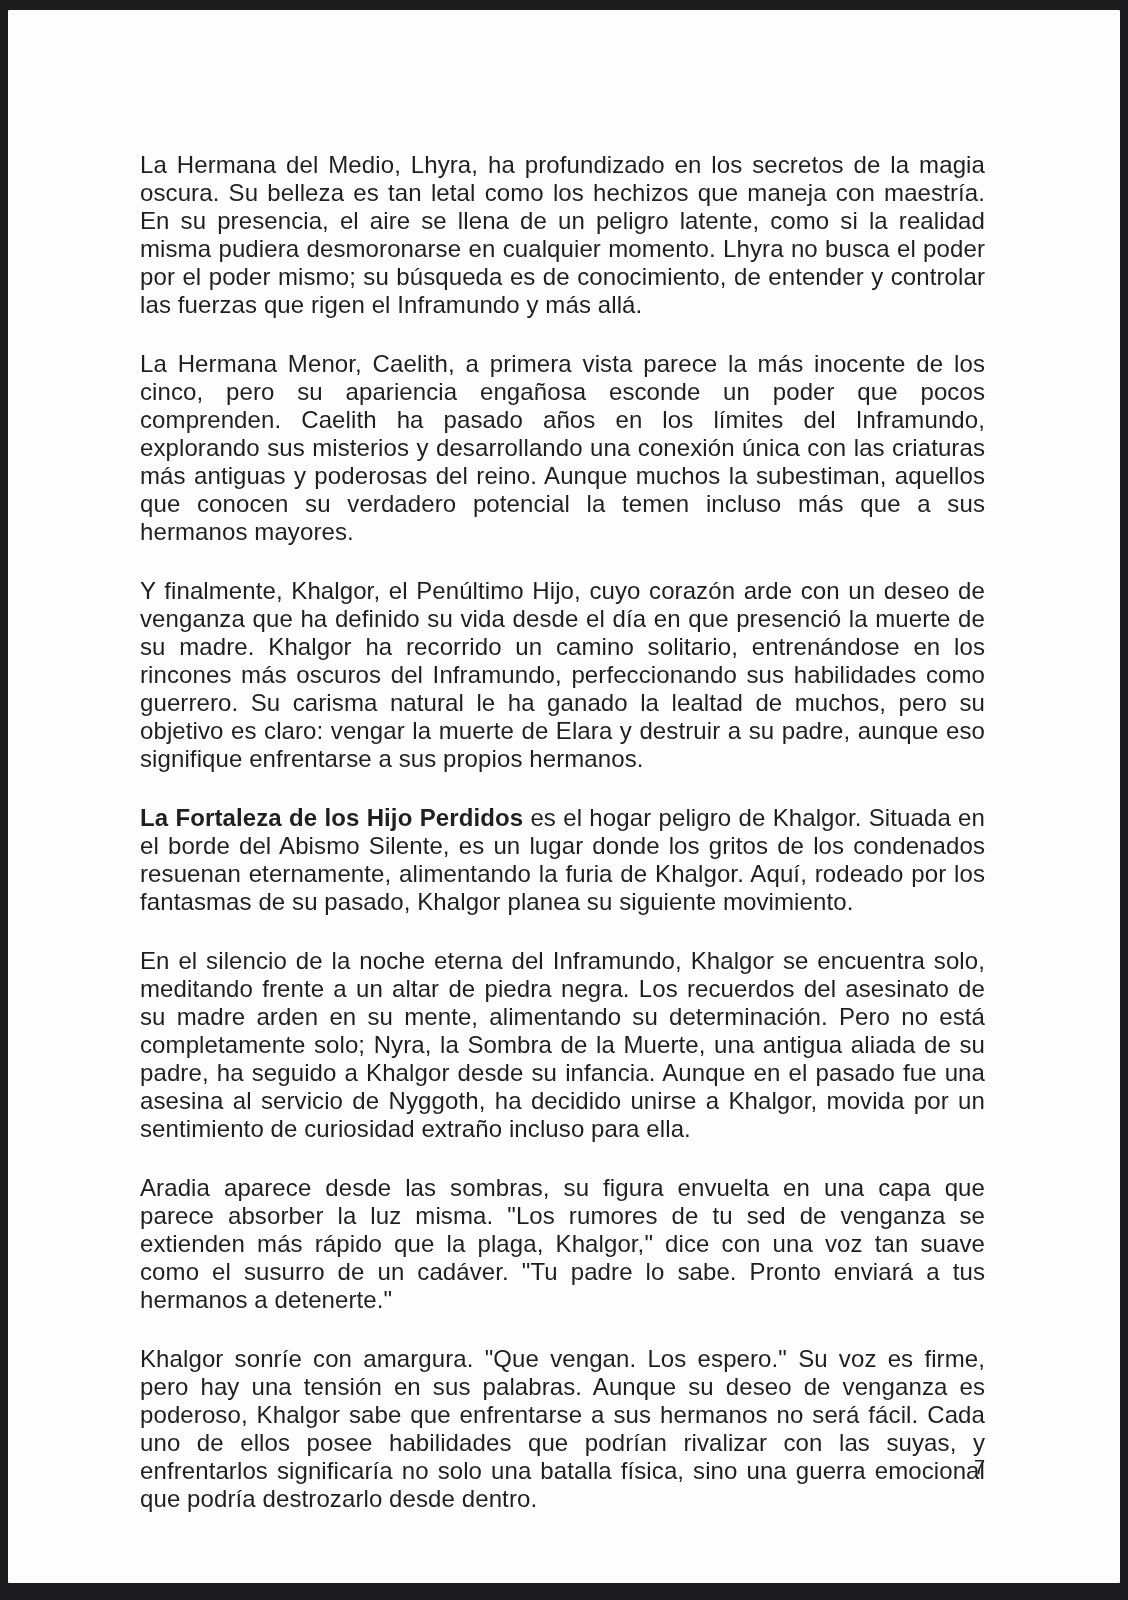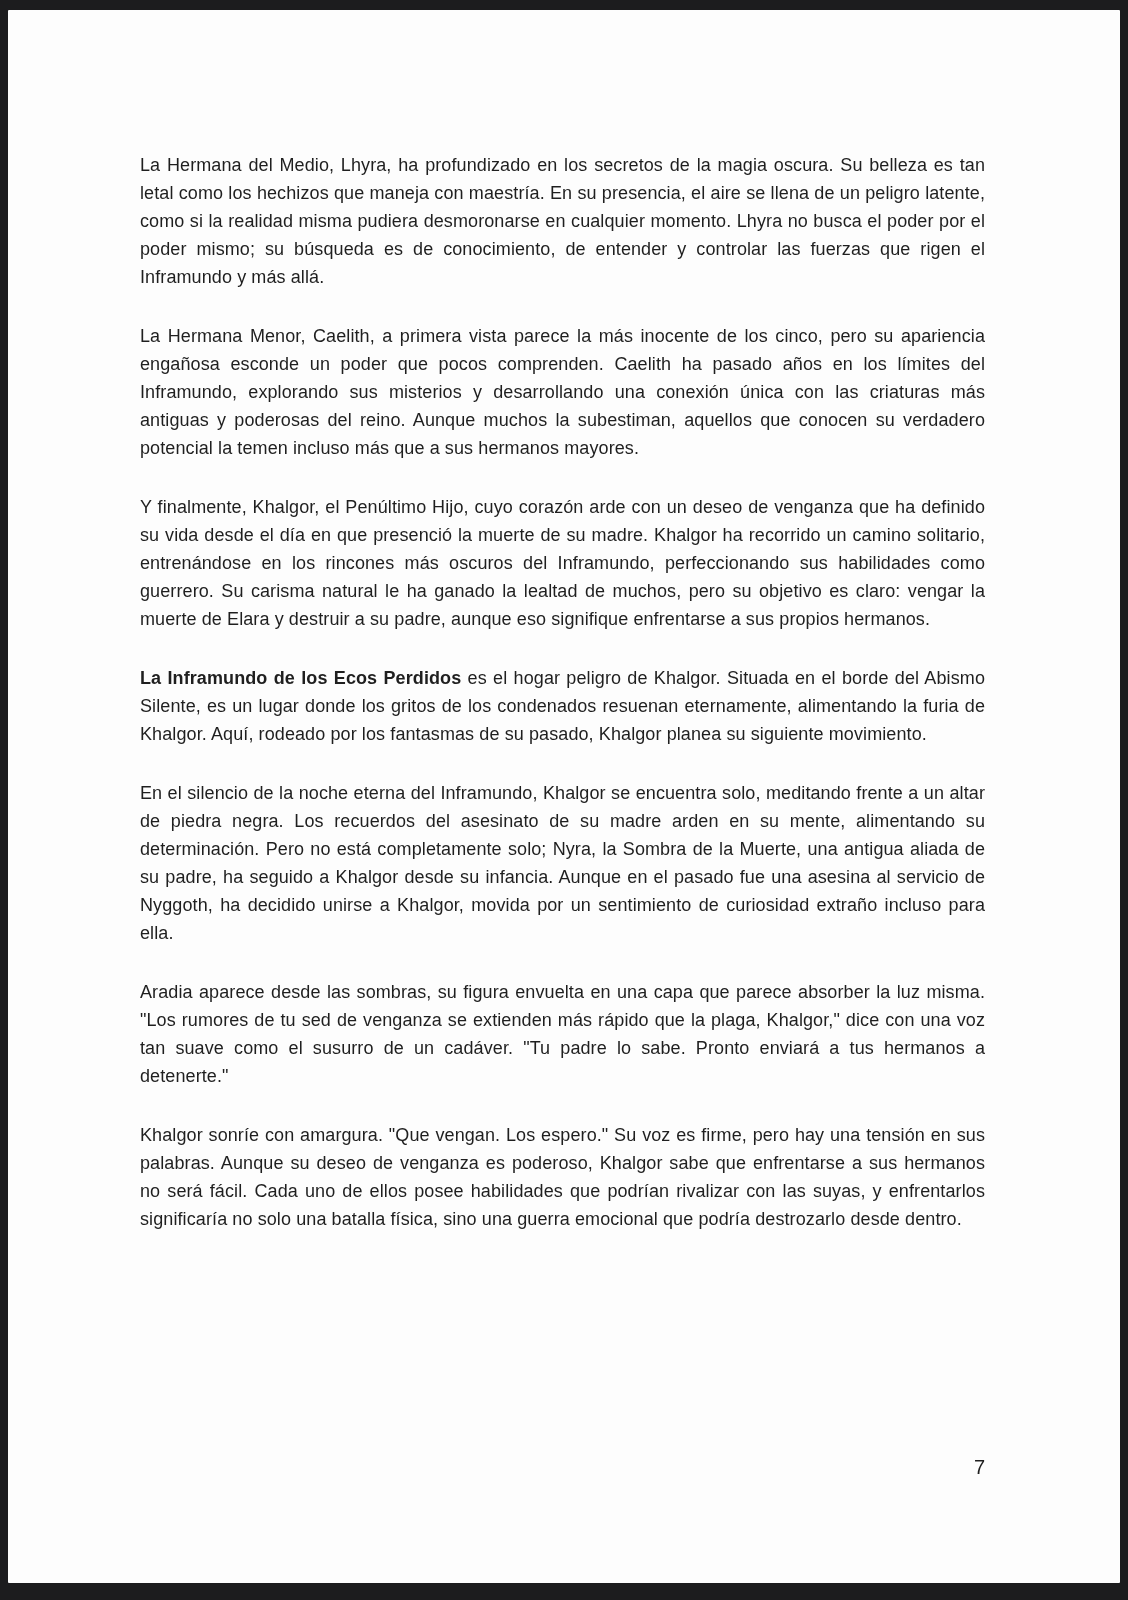--- a/index.html
+++ b/index.html
@@ -29,21 +29,21 @@
   }
 
   .content {
     position: absolute;
     top: 141px;
     left: 132px;
     width: 845px;
   }
 
   .para {
-    font-size: 18px;
+    font-size: 24px;
     line-height: 28px;
     letter-spacing: 0.1px;
     color: #1f1f1f;
     text-align: justify;
     margin-bottom: 31px;
   }
 
   .para strong {
     font-weight: bold;
   }
@@ -61,20 +61,20 @@
 </style>
 </head>
 <body>
 
 <div class="frame">
   <div class="page">
     <div class="content" id="doc-content">
         <p class="para"><span>La Hermana del Medio, Lhyra, ha profundizado en los secretos de la magia oscura. Su belleza es tan letal como los hechizos que maneja con maestría. En su presencia, el aire se llena de un peligro latente, como si la realidad misma pudiera desmoronarse en cualquier momento. Lhyra no busca el poder por el poder mismo; su búsqueda es de conocimiento, de entender y controlar las fuerzas que rigen el Inframundo y más allá.</span></p>
         <p class="para"><span>La Hermana Menor, Caelith, a primera vista parece la más inocente de los cinco, pero su apariencia engañosa esconde un poder que pocos comprenden. Caelith ha pasado años en los límites del Inframundo, explorando sus misterios y desarrollando una conexión única con las criaturas más antiguas y poderosas del reino. Aunque muchos la subestiman, aquellos que conocen su verdadero potencial la temen incluso más que a sus hermanos mayores.</span></p>
         <p class="para"><span>Y finalmente, Khalgor, el Penúltimo Hijo, cuyo corazón arde con un deseo de venganza que ha definido su vida desde el día en que presenció la muerte de su madre. Khalgor ha recorrido un camino solitario, entrenándose en los rincones más oscuros del Inframundo, perfeccionando sus habilidades como guerrero. Su carisma natural le ha ganado la lealtad de muchos, pero su objetivo es claro: vengar la muerte de Elara y destruir a su padre, aunque eso signifique enfrentarse a sus propios hermanos.</span></p>
-        <p class="para"><strong>La Inframundo de los Ecos Perdidos</strong><span> es el hogar peligro de Khalgor. Situada en el borde del Abismo Silente, es un lugar donde los gritos de los condenados resuenan eternamente, alimentando la furia de Khalgor. Aquí, rodeado por los fantasmas de su pasado, Khalgor planea su siguiente movimiento.</span></p>
+        <p class="para"><strong>La Fortaleza de los Hijo Perdidos</strong><span> es el hogar peligro de Khalgor. Situada en el borde del Abismo Silente, es un lugar donde los gritos de los condenados resuenan eternamente, alimentando la furia de Khalgor. Aquí, rodeado por los fantasmas de su pasado, Khalgor planea su siguiente movimiento.</span></p>
         <p class="para"><span>En el silencio de la noche eterna del Inframundo, Khalgor se encuentra solo, meditando frente a un altar de piedra negra. Los recuerdos del asesinato de su madre arden en su mente, alimentando su determinación. Pero no está completamente solo; Nyra, la Sombra de la Muerte, una antigua aliada de su padre, ha seguido a Khalgor desde su infancia. Aunque en el pasado fue una asesina al servicio de Nyggoth, ha decidido unirse a Khalgor, movida por un sentimiento de curiosidad extraño incluso para ella.</span></p>
         <p class="para"><span>Aradia aparece desde las sombras, su figura envuelta en una capa que parece absorber la luz misma. "Los rumores de tu sed de venganza se extienden más rápido que la plaga, Khalgor," dice con una voz tan suave como el susurro de un cadáver. "Tu padre lo sabe. Pronto enviará a tus hermanos a detenerte."</span></p>
         <p class="para"><span>Khalgor sonríe con amargura. "Que vengan. Los espero." Su voz es firme, pero hay una tensión en sus palabras. Aunque su deseo de venganza es poderoso, Khalgor sabe que enfrentarse a sus hermanos no será fácil. Cada uno de ellos posee habilidades que podrían rivalizar con las suyas, y enfrentarlos significaría no solo una batalla física, sino una guerra emocional que podría destrozarlo desde dentro.</span></p>
       </div>
     <div class="page-number">7</div>
   </div>
 </div>
 
 </body></html>

